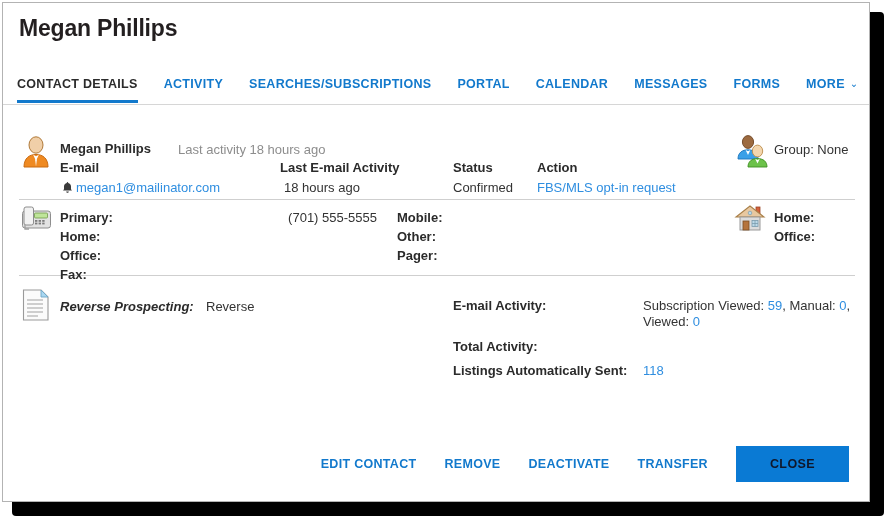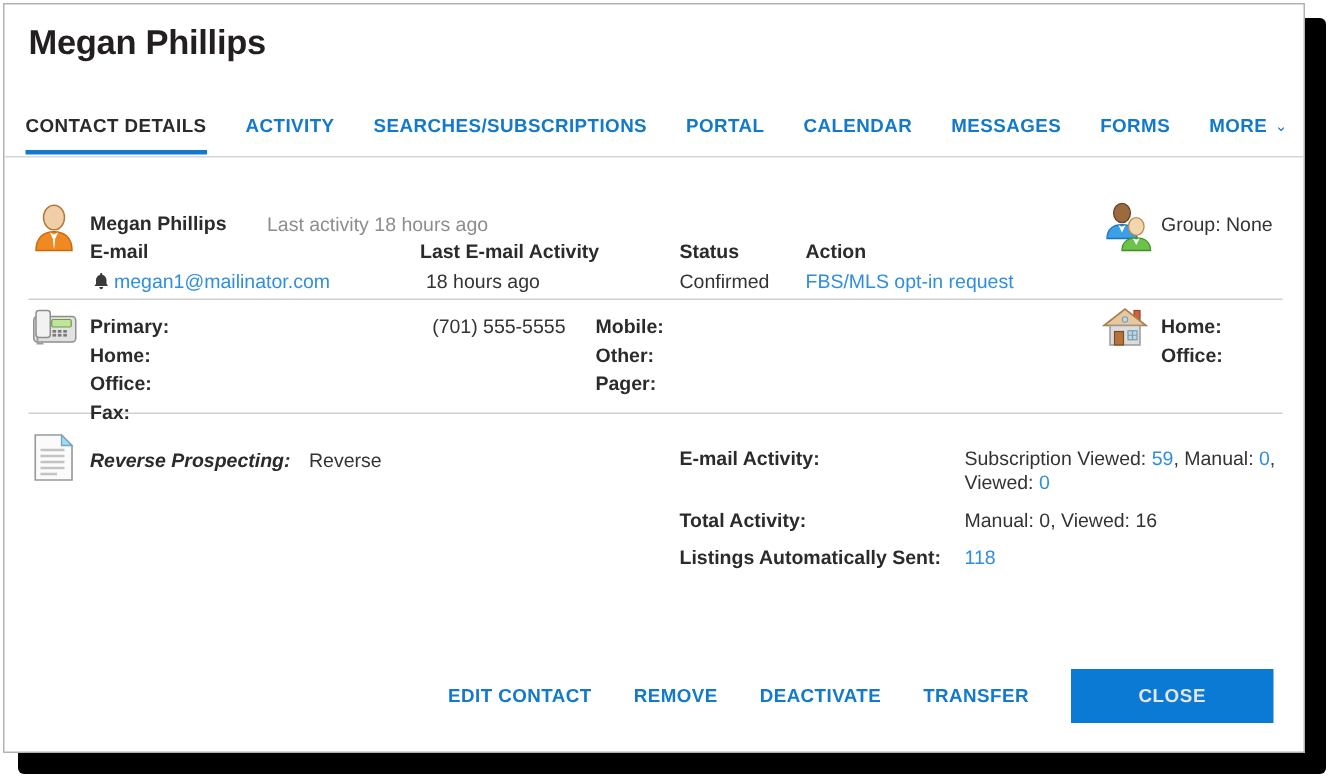--- a/index.html
+++ b/index.html
@@ -189,25 +189,25 @@
     font-size: 12.5px;
     font-weight: bold;
     color: #1279cc;
     letter-spacing: 0.3px;
     padding: 10px 14px;
     cursor: pointer;
     white-space: nowrap;
   }
   .primary-btn {
     background: #0a7ad4;
-    color: #e5e5e5;
+    color: #0f172a;
     font-size: 12.5px;
     font-weight: bold;
     letter-spacing: 0.4px;
-    padding: 11px 45px;
+    padding: 11px 34px;
     margin-left: 14px;
     border: none;
     cursor: pointer;
     font-family: "Liberation Sans", sans-serif;
   }
 
   svg { display:block; }
 </style>
 </head>
 <body>
@@ -344,21 +344,20 @@
     <div class="d-rp-lbl lbl">Reverse Prospecting:</div>
     <div class="d-rp-val val">Reverse</div>
 
     <div class="stats" id="stats-host">
         <div class="stat-row">
           <div class="stat-lbl">E-mail Activity:</div>
           <div class="stat-val"><span>Subscription Viewed: </span><a class="link" href="#">59</a><span>, Manual: </span><a class="link" href="#">0</a><span>, Viewed: </span><a class="link" href="#">0</a></div>
         </div>
         <div class="stat-row">
           <div class="stat-lbl">Total Activity:</div>
-          <div class="stat-val"><span>Manual: 0, Viewed: 16</span></div>
         </div>
         <div class="stat-row">
           <div class="stat-lbl">Listings Automatically Sent:</div>
           <div class="stat-val"><a class="link" href="#">118</a></div>
         </div>
       </div>
 
     <div class="footer">
       <div class="foot-btns" id="footer-host">
           <div class="txtbtn">EDIT CONTACT</div>

